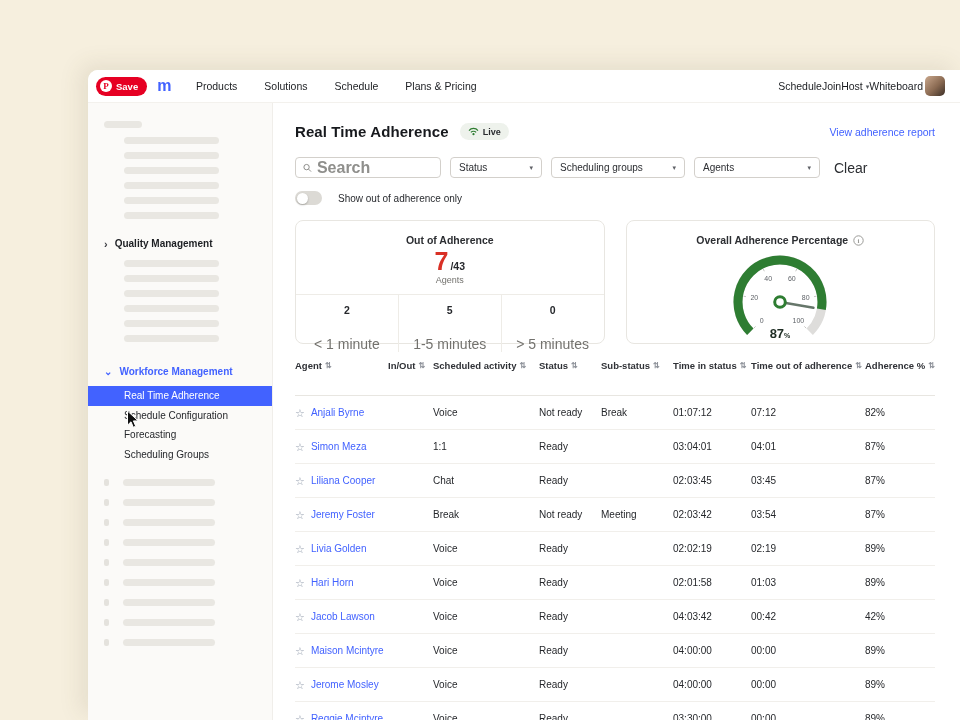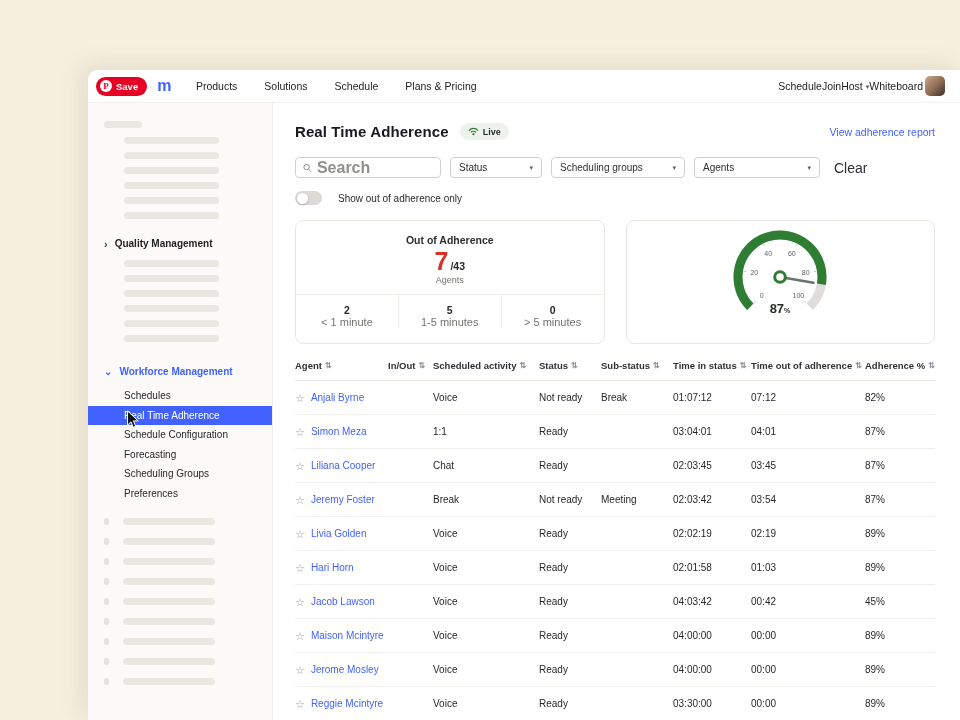--- a/index.html
+++ b/index.html
@@ -109,27 +109,27 @@
   .card-title { margin-top: 13px; text-align: center; font-size: 10.5px; font-weight: bold; color: #2c2e32; display: flex; justify-content: center; align-items: center; gap: 5px; }
   .big-number-row { display: flex; justify-content: center; align-items: baseline; gap: 2px; margin-top: 2px; }
   .big-number { font-size: 25px; font-weight: bold; color: #d93025; line-height: 26px; }
   .big-total { font-size: 10.5px; font-weight: bold; color: #26282c; }
   .big-unit { text-align: center; font-size: 9px; color: #73726e; margin-top: 1px; }
   .card-divider { border-top: 1px solid #eeece7; margin-top: 9px; }
   .breakdown { display: flex; }
   .bk-col { flex: 1; text-align: center; padding: 9px 0 0 0; }
   .bk-col + .bk-col { border-left: 1px solid #eeece7; }
   .bk-val { font-size: 10.5px; font-weight: bold; color: #26282c; }
-  .bk-label { font-size: 11px; color: #73726e; margin-top: 0; }
+  .bk-label { font-size: 14px; color: #73726e; margin-top: 20px; }
   .gauge-wrap { display: flex; justify-content: center; margin-top: 0px; }
   
   .table { margin-top: 16px; }
   .thead {
     display: grid; grid-template-columns: 93px 45px 106px 62px 72px 78px 114px 1fr;
-    padding-bottom: 9px; border-bottom: 1px solid #e8e6e1;
+    padding-bottom: 24px; border-bottom: 1px solid #e8e6e1;
   }
   .th { font-size: 9.5px; font-weight: bold; color: #2f3136; display: flex; align-items: center; gap: 3px; cursor: pointer; white-space: nowrap; }
   .sort { font-size: 8px; color: #8d9199; }
   .tr {
     display: grid; grid-template-columns: 93px 45px 106px 62px 72px 78px 114px 1fr;
     height: 34px; align-items: center; border-bottom: 1px solid #f1efeb;
     font-size: 10px; color: #26282c;
   }
   .td-agent { display: flex; align-items: center; gap: 6px; color: #4262ff; cursor: pointer; white-space: nowrap; }
   .star { color: #9aa3b2; font-size: 11px; line-height: 10px; }
@@ -186,26 +186,24 @@
         <div class="skel"></div>
         <div class="skel"></div>
         <div class="skel"></div>
         <div class="skel"></div>
       </div>
     <div class="side-row wfm">
       <span class="chev-d">⌄</span>
       <span>Workforce Management</span>
     </div>
     <div class="wfm-list">
-        <div class="wfm-item">Schedules</div>
         <div class="wfm-item selected">Real Time Adherence</div>
         <div class="wfm-item">Schedule Configuration</div>
         <div class="wfm-item">Forecasting</div>
         <div class="wfm-item">Scheduling Groups</div>
-        <div class="wfm-item">Preferences</div>
       </div>
     <div class="skel-rows">
         <div class="skel-row">
           <div class="skel-tick"></div>
           <div class="skel"></div>
         </div>
         <div class="skel-row">
           <div class="skel-tick"></div>
           <div class="skel"></div>
         </div>
@@ -302,20 +300,27 @@
               <div class="bk-val">5</div>
               <div class="bk-label">1-5 minutes</div>
             </div>
             <div class="bk-col">
               <div class="bk-val">0</div>
               <div class="bk-label">&gt; 5 minutes</div>
             </div>
           </div>
       </div>
       <div class="card">
+        <div class="card-title">
+          <span>Overall Adherence Percentage</span>
+          <svg width="11" height="11" viewBox="0 0 11 11">
+            <circle cx="5.5" cy="5.5" r="4.7" fill="none" stroke="#9a9a97" stroke-width="1"></circle>
+            <text x="5.5" y="8" text-anchor="middle" font-size="7" fill="#9a9a97" font-family="Liberation Serif, serif">i</text>
+          </svg>
+        </div>
         <div class="gauge-wrap">
             <svg width="180" height="99">
               <path d="M 60.30 85.70 A 42 42 0 1 1 119.70 85.70" fill="none" stroke="#dedddb" stroke-width="9"></path>
               <path d="M 60.30 85.70 A 42 42 0 1 1 131.37 63.22" fill="none" stroke="#2e7d32" stroke-width="9"></path>
               <line x1="65.60481604906411" y1="80.39518395093589" x2="63.837049096097736" y2="82.16295090390226" stroke="#c6c5c2" stroke-width="1"></line>
               <text x="71.6" y="76.9" text-anchor="middle" font-size="7" fill="#5f6368">0</text>
               <line x1="55.92475224946775" y1="50.60301095611203" x2="53.455531397979904" y2="50.21192479351146" stroke="#c6c5c2" stroke-width="1"></line>
               <text x="64.3" y="54.4" text-anchor="middle" font-size="7" fill="#5f6368">20</text>
               <line x1="74.33732775898564" y1="25.260274915501306" x2="73.20235150963677" y2="23.032758605030388" stroke="#c6c5c2" stroke-width="1"></line>
               <text x="78.2" y="35.3" text-anchor="middle" font-size="7" fill="#5f6368">40</text>
@@ -451,21 +456,21 @@
             <div class="td-agent">
               <span class="star">☆</span>
               <span>Jacob Lawson</span>
             </div>
             <div><span class="dot in"></span></div>
             <div>Voice</div>
             <div>Ready</div>
             <div></div>
             <div>04:03:42</div>
             <div>00:42</div>
-            <div>45%</div>
+            <div>42%</div>
           </div>
           <div class="tr">
             <div class="td-agent">
               <span class="star">☆</span>
               <span>Maison Mcintyre</span>
             </div>
             <div><span class="dot in"></span></div>
             <div>Voice</div>
             <div>Ready</div>
             <div></div>

